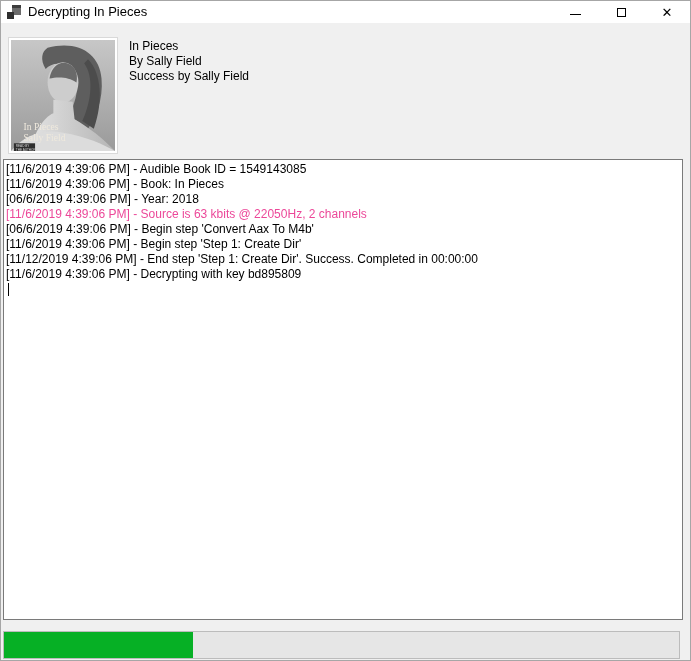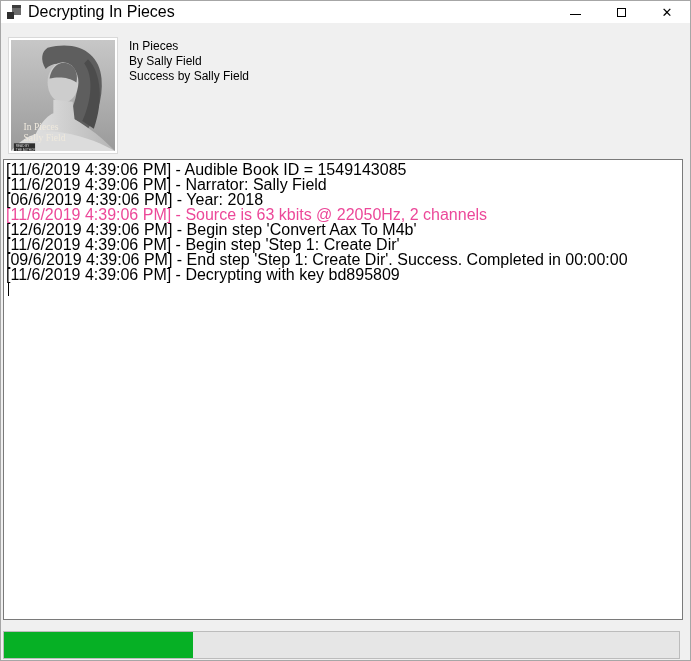--- a/index.html
+++ b/index.html
@@ -19,21 +19,21 @@
   .app-icon { position:relative; width:14px; height:14px; margin-left:6px; }
   .app-icon .big {
     position:absolute; left:5px; top:0; width:9px; height:10px;
     background:#6b6b6b; border-top:3px solid #3d3d3d;
   }
   .app-icon .small {
     position:absolute; left:0; top:7px; width:7px; height:7px;
     background:#2f2f2f;
   }
   .title-text {
-    margin-left:7px; font-size:16px; color:#000; line-height:22px;
+    margin-left:7px; font-size:13px; color:#000; line-height:22px;
     white-space:nowrap;
   }
   .win-controls {
     position:absolute; right:0; top:0; height:22px; display:flex;
   }
   .win-btn {
     width:46px; height:22px; display:flex; align-items:center; justify-content:center;
     color:#000; cursor:default;
   }
   .glyph-min { width:11px; height:1px; background:#000; margin-top:4px; }
@@ -55,21 +55,21 @@
   }
 
   
   .log-box {
     position:absolute; left:2px; top:158px; width:680px; height:461px;
     background:#ffffff; border:1px solid #7a7a7a;
     overflow:hidden; cursor:text;
   }
   .log-lines { padding:2px 3px 0 2px; }
   .log-line {
-    font-size:16px; line-height:15px; color:#000; white-space:nowrap;
+    font-size:12px; line-height:15px; color:#000; white-space:nowrap;
   }
   .log-line.red { color:#ec4899; }
   .caret-line { height:15px; position:relative; }
   .caret { position:absolute; left:2px; top:1px; width:1px; height:13px; background:#000; }
 
   
   .progress {
     position:absolute; left:2px; top:630px; width:677px; height:28px;
     background:#e6e6e6; border:1px solid #bcbcbc;
   }
@@ -134,26 +134,26 @@
     <div class="book-meta">
       <div>In Pieces</div>
       <div>By Sally Field</div>
       <div>Success by Sally Field</div>
     </div>
   </div>
 
   <div class="log-box">
     <div class="log-lines">
         <div class="log-line">[11/6/2019 4:39:06 PM] - Audible Book ID = 1549143085</div>
-        <div class="log-line">[11/6/2019 4:39:06 PM] - Narrator: Sally Field</div>
+        <div class="log-line">[11/6/2019 4:39:06 PM] - Book: In Pieces</div>
         <div class="log-line">[06/6/2019 4:39:06 PM] - Year: 2018</div>
         <div class="log-line red">[11/6/2019 4:39:06 PM] - Source is 63 kbits @ 22050Hz, 2 channels</div>
-        <div class="log-line">[12/6/2019 4:39:06 PM] - Begin step 'Convert Aax To M4b'</div>
+        <div class="log-line">[06/6/2019 4:39:06 PM] - Begin step 'Convert Aax To M4b'</div>
         <div class="log-line">[11/6/2019 4:39:06 PM] - Begin step 'Step 1: Create Dir'</div>
-        <div class="log-line">[09/6/2019 4:39:06 PM] - End step 'Step 1: Create Dir'. Success. Completed in 00:00:00</div>
+        <div class="log-line">[11/12/2019 4:39:06 PM] - End step 'Step 1: Create Dir'. Success. Completed in 00:00:00</div>
         <div class="log-line">[11/6/2019 4:39:06 PM] - Decrypting with key bd895809</div>
         <div class="caret-line">
           <div class="caret"></div>
         </div>
       </div>
   </div>
 
   <div class="progress">
     <div class="progress-fill" style="width: 28%; background: rgb(6, 176, 37);"></div>
   </div>

